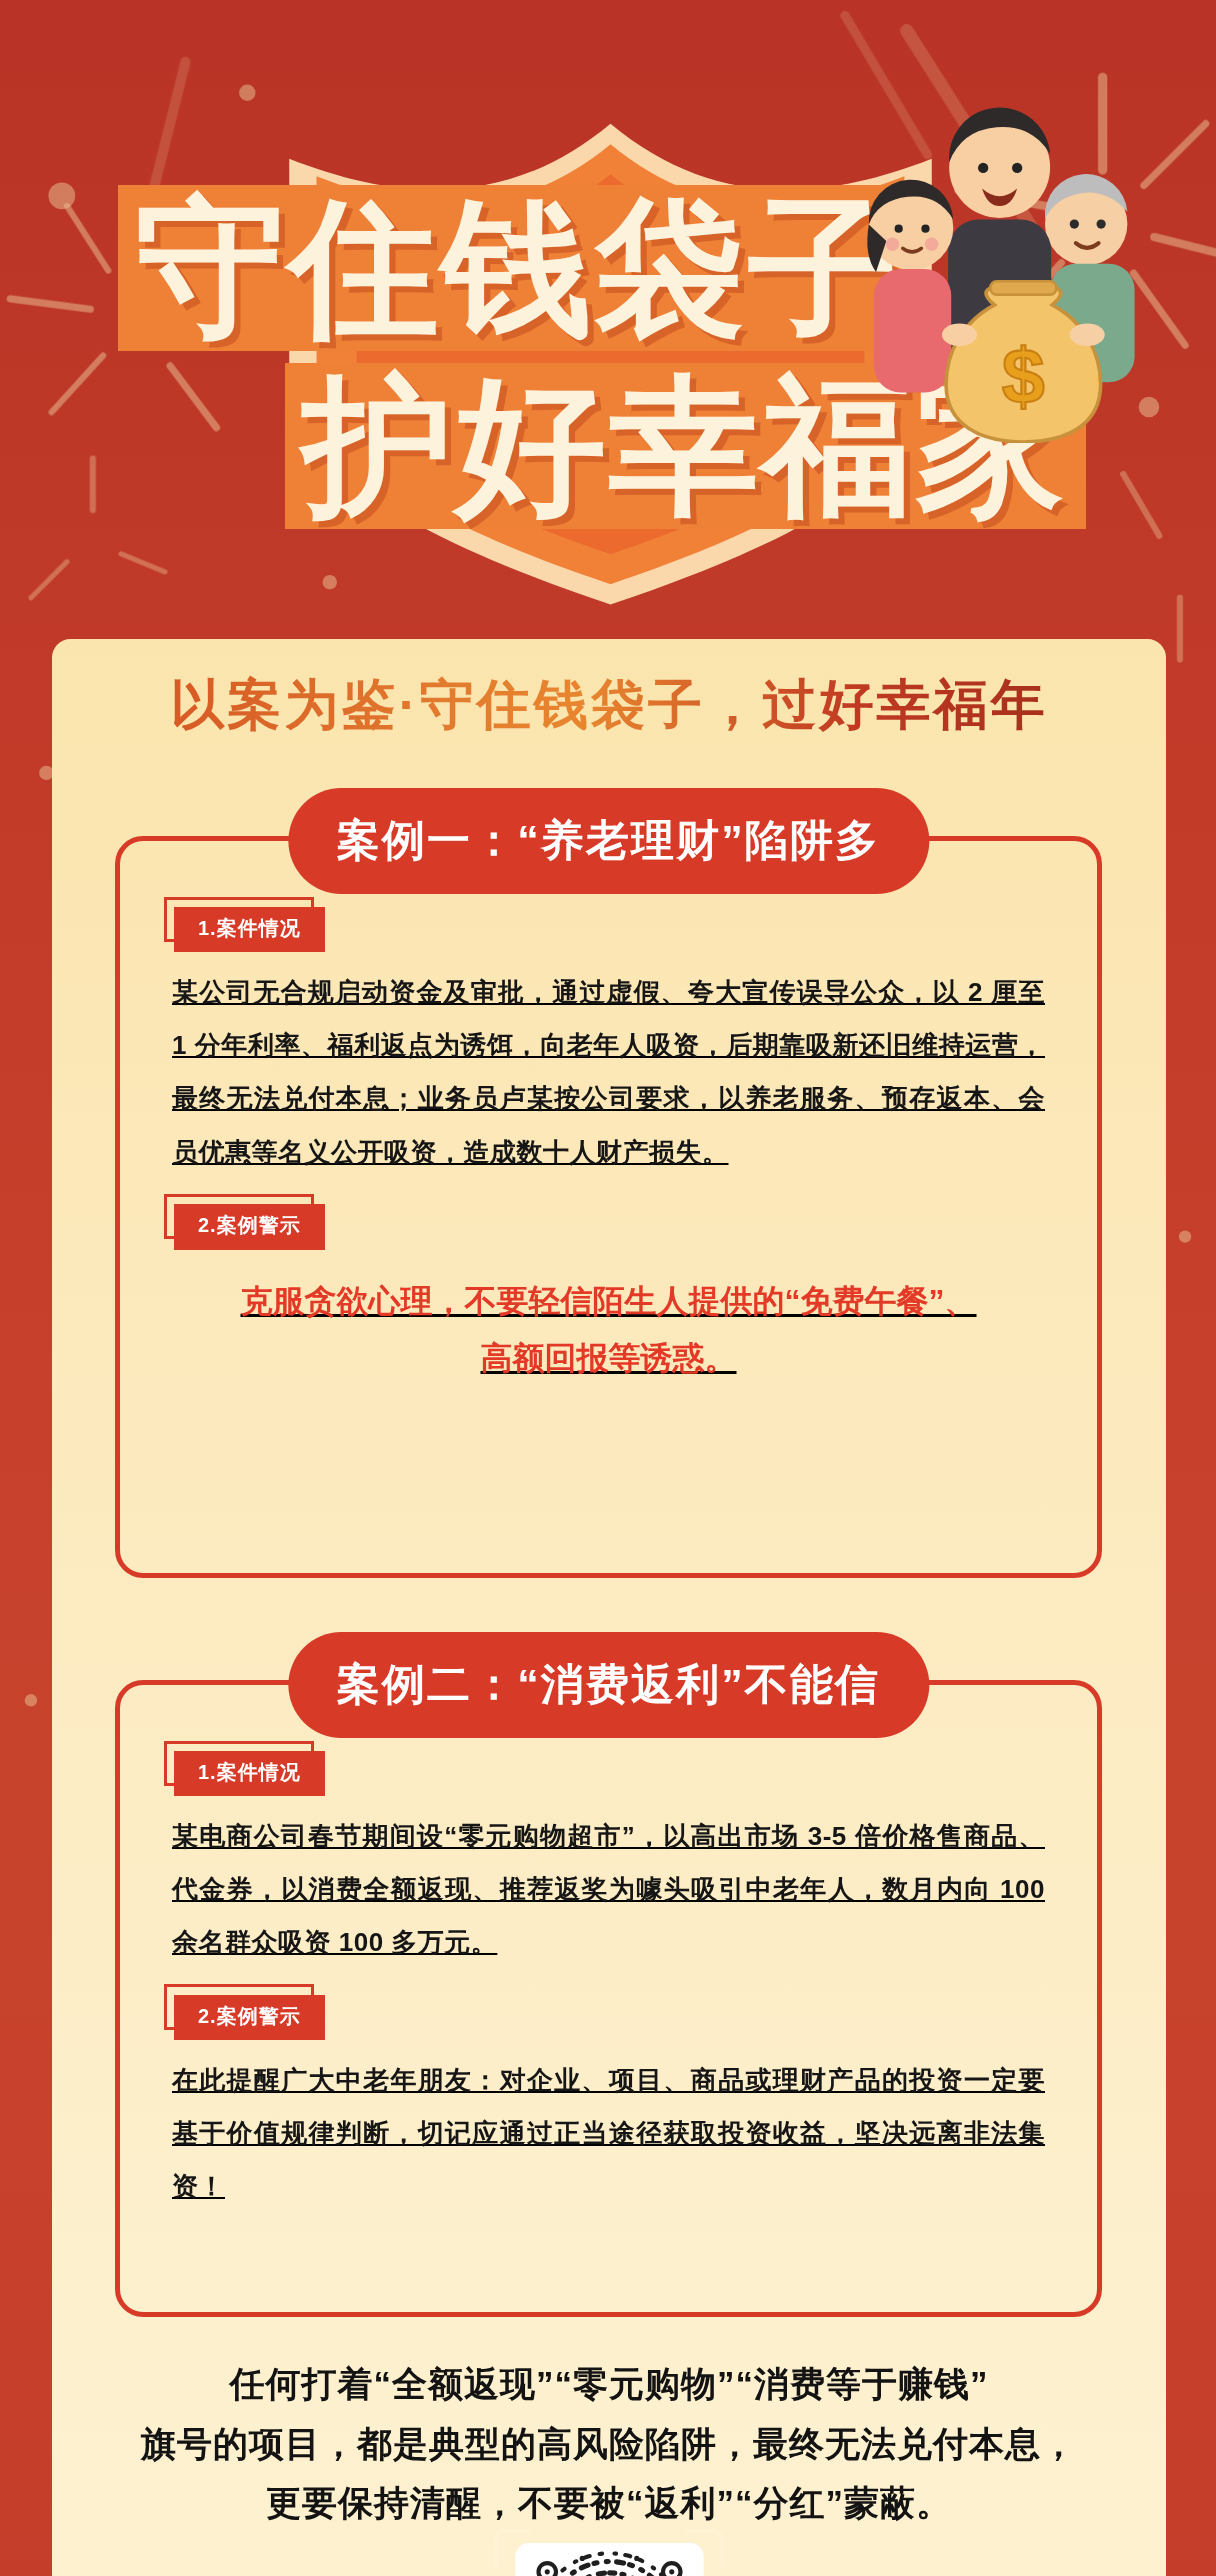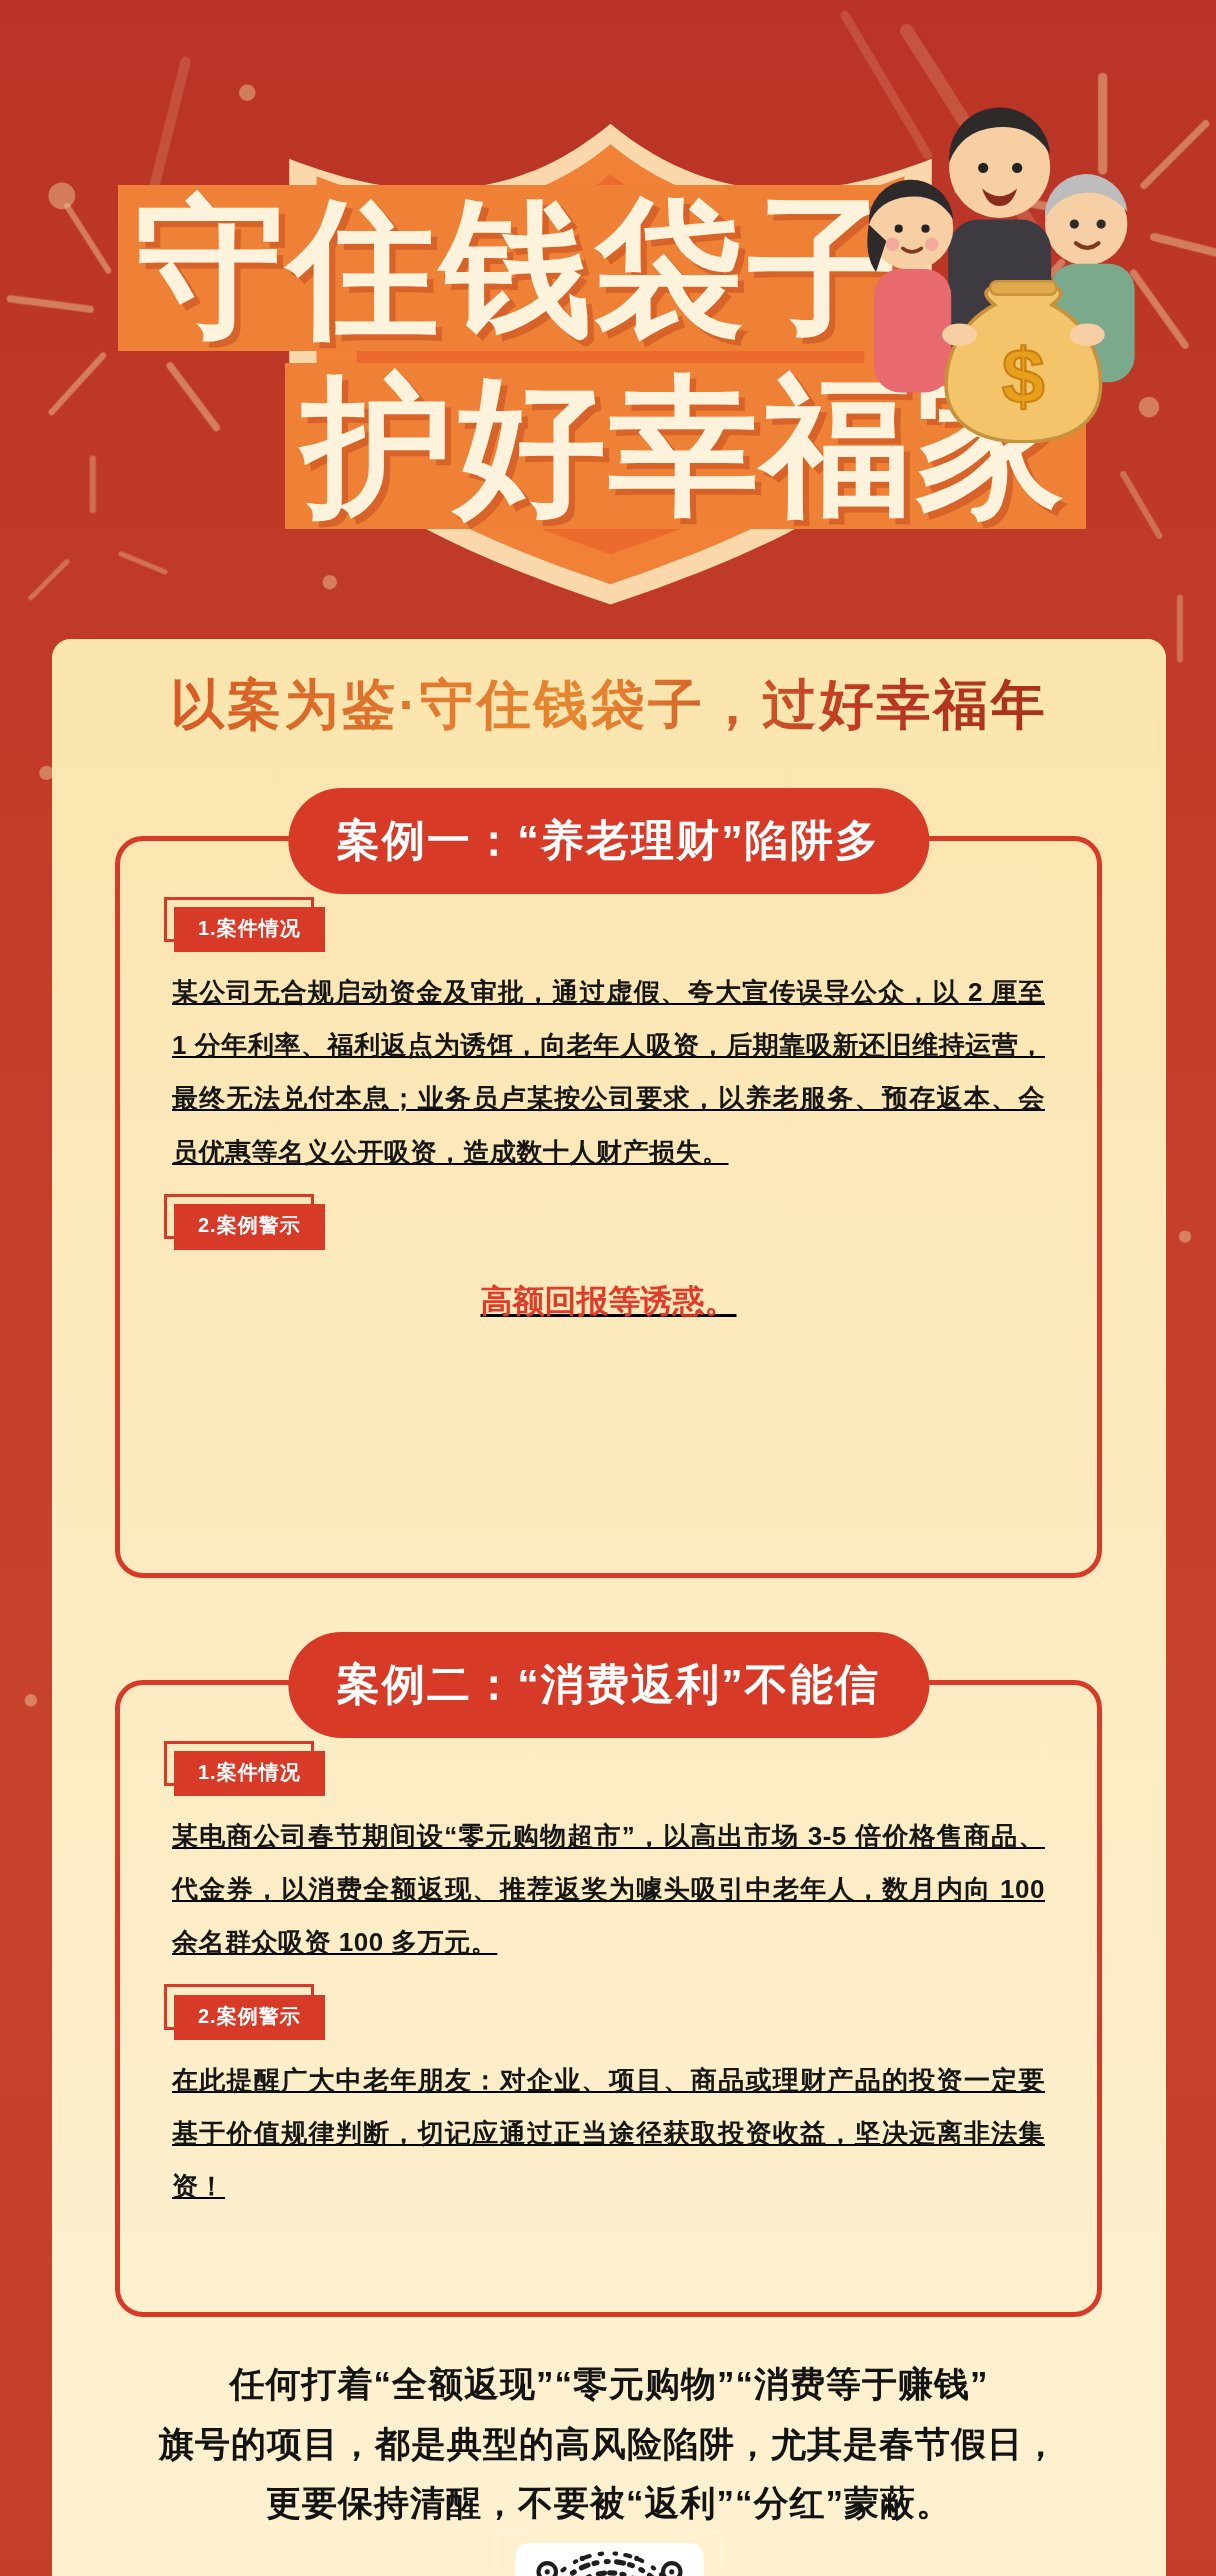--- a/index.html
+++ b/index.html
@@ -172,38 +172,39 @@
 
   <div class="subtitle">以案为鉴·守住钱袋子，过好幸福年</div>
 
   <section class="case case1">
     <div class="case-pill">案例一：“养老理财”陷阱多</div>
     <div class="case-inner">
       <div class="tag">1.案件情况</div>
       <p class="case-text">某公司无合规启动资金及审批，通过虚假、夸大宣传误导公众，以 2 厘至 1 分年利率、福利返点为诱饵，向老年人吸资，后期靠吸新还旧维持运营，最终无法兑付本息；业务员卢某按公司要求，以养老服务、预存返本、会员优惠等名义公开吸资，造成数十人财产损失。</p>
       <div class="tag tag-2">2.案例警示</div>
       <div class="emphasis">
+        <span class="t">克服贪欲心理，不要轻信陌生人提供的“免费午餐”、</span>
         <span class="t">高额回报等诱惑。</span>
       </div>
     </div>
   </section>
 
   <section class="case case2">
     <div class="case-pill">案例二：“消费返利”不能信</div>
     <div class="case-inner">
       <div class="tag">1.案件情况</div>
       <p class="case-text">某电商公司春节期间设“零元购物超市”，以高出市场 3-5 倍价格售商品、代金券，以消费全额返现、推荐返奖为噱头吸引中老年人，数月内向 100 余名群众吸资 100 多万元。</p>
       <div class="tag tag-2">2.案例警示</div>
       <p class="case-text">在此提醒广大中老年朋友：对企业、项目、商品或理财产品的投资一定要基于价值规律判断，切记应通过正当途径获取投资收益，坚决远离非法集资！</p>
     </div>
   </section>
 
   <div class="closing">
     <span class="t">任何打着“全额返现”“零元购物”“消费等于赚钱”</span>
-    <span class="t">旗号的项目，都是典型的高风险陷阱，尤其是春节假日，</span>
+    <span class="t">旗号的项目，都是典型的高风险陷阱，最终无法兑付本息，</span>
     <span class="t">更要保持清醒，不要被“返利”“分红”蒙蔽。</span>
   </div>
 
   <div class="qr-wrap">
     <span class="bk bk-tl"></span>
     <span class="bk bk-tr"></span>
 
     <svg class="qr-svg" viewBox="0 0 366 344" xmlns="http://www.w3.org/2000/svg">
       <rect x="0" y="0" width="366" height="344" rx="26" fill="#ffffff"></rect>
       <g fill="none" stroke="#1f1f1f" stroke-width="10" stroke-linecap="round">

